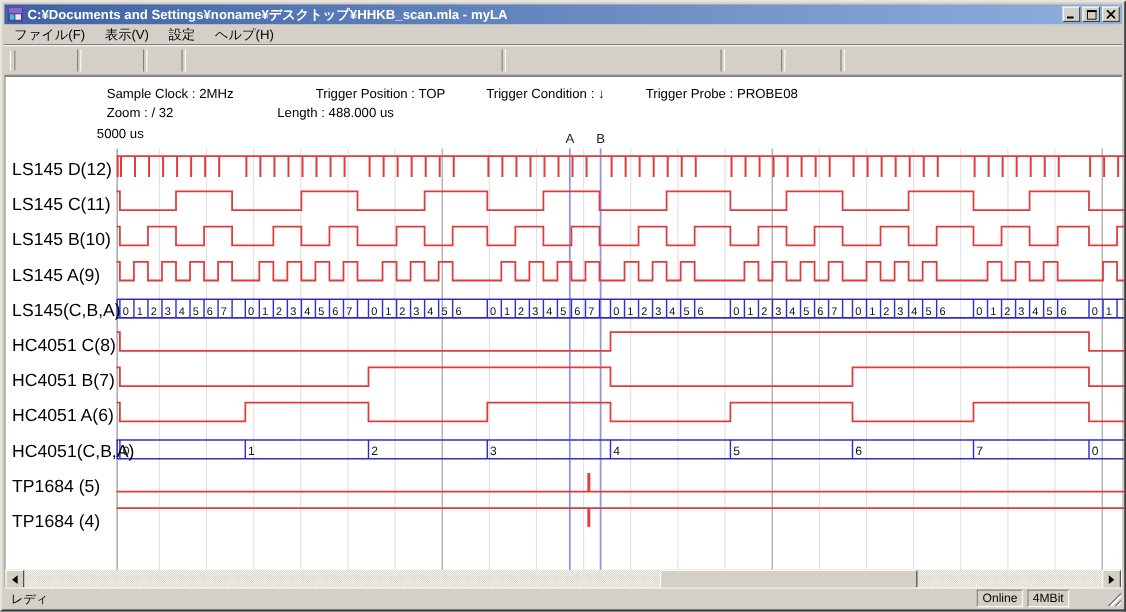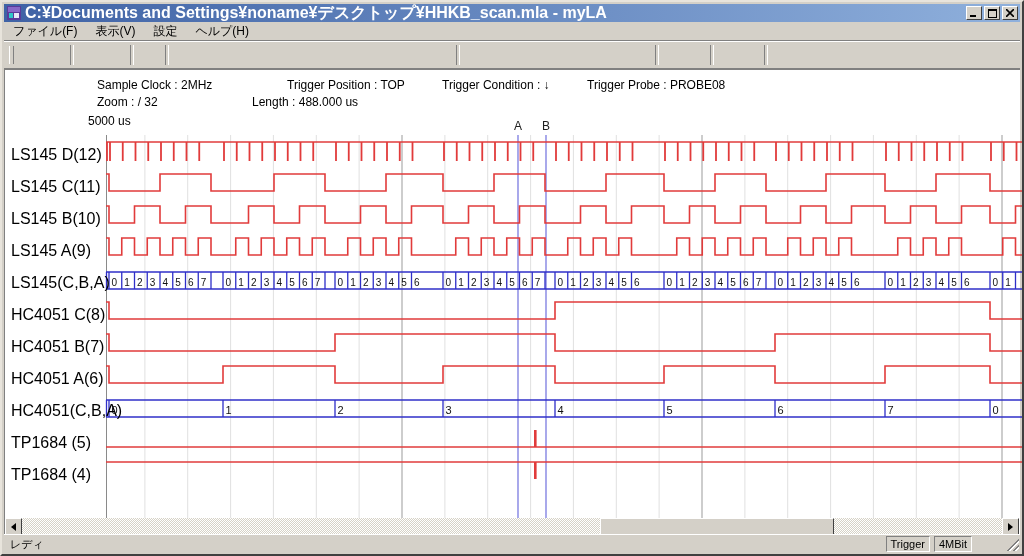--- a/index.html
+++ b/index.html
@@ -2,21 +2,21 @@
 <html><head>
 <meta charset="utf-8">
 <style>
   html,body{margin:0;padding:0;}
   body{width:1024px;height:556px;font-family:"Liberation Sans",sans-serif;-webkit-font-smoothing:none;}
   .window{position:absolute;left:0;top:0;width:1024px;height:556px;background:#d4d0c8;
           border:2px solid;border-color:#e8e4dc #404040 #404040 #e8e4dc;box-sizing:border-box;overflow:hidden;}
   
   .titlebar{position:absolute;left:2px;top:2px;right:2px;height:18px;
             background:linear-gradient(90deg,#3f62a5,#8fb0dc);display:flex;align-items:center;padding-left:3px;}
-  .title-text{color:#fff;font-size:16px;font-weight:bold;margin-left:4px;white-space:nowrap;}
+  .title-text{color:#fff;font-size:12px;font-weight:bold;margin-left:4px;white-space:nowrap;}
   .tb-btns{position:absolute;right:2px;top:2px;display:flex;}
   .tb-btn{width:16px;height:14px;background:#d4d0c8;border:1px solid;border-color:#fff #404040 #404040 #fff;
           margin-left:2px;display:flex;align-items:center;justify-content:center;box-sizing:border-box;}
   
   .menubar{position:absolute;left:2px;top:20px;right:2px;height:18px;display:flex;align-items:center;font-size:12px;}
   .menu-item{padding:0 9px;}
   
   .toolbar{position:absolute;left:2px;top:38px;right:2px;height:28px;border-top:1px solid #808080;
            box-shadow:inset 0 1px 0 #fff, inset 0 -1px 0 #808080;}
   .grip{position:absolute;left:5px;top:5px;width:3px;height:18px;border-left:1px solid #fff;border-right:1px solid #808080;}
@@ -326,18 +326,18 @@
         <span class="tri-left"></span>
       </div>
     <div class="sc-thumb"></div>
     <div class="sc-btn" style="right:0;">
         <span class="tri-right"></span>
       </div>
   </div>
 
   <div class="statusbar">
     <span class="status-ready">レディ</span>
-    <span class="spanel" style="right:90px;">Trigger</span>
+    <span class="spanel" style="right:90px;">Online</span>
     <span class="spanel" style="right:48px;">4MBit</span>
     <span class="grip-corner"></span>
   </div>
 
 </div>
 
 </body></html>

